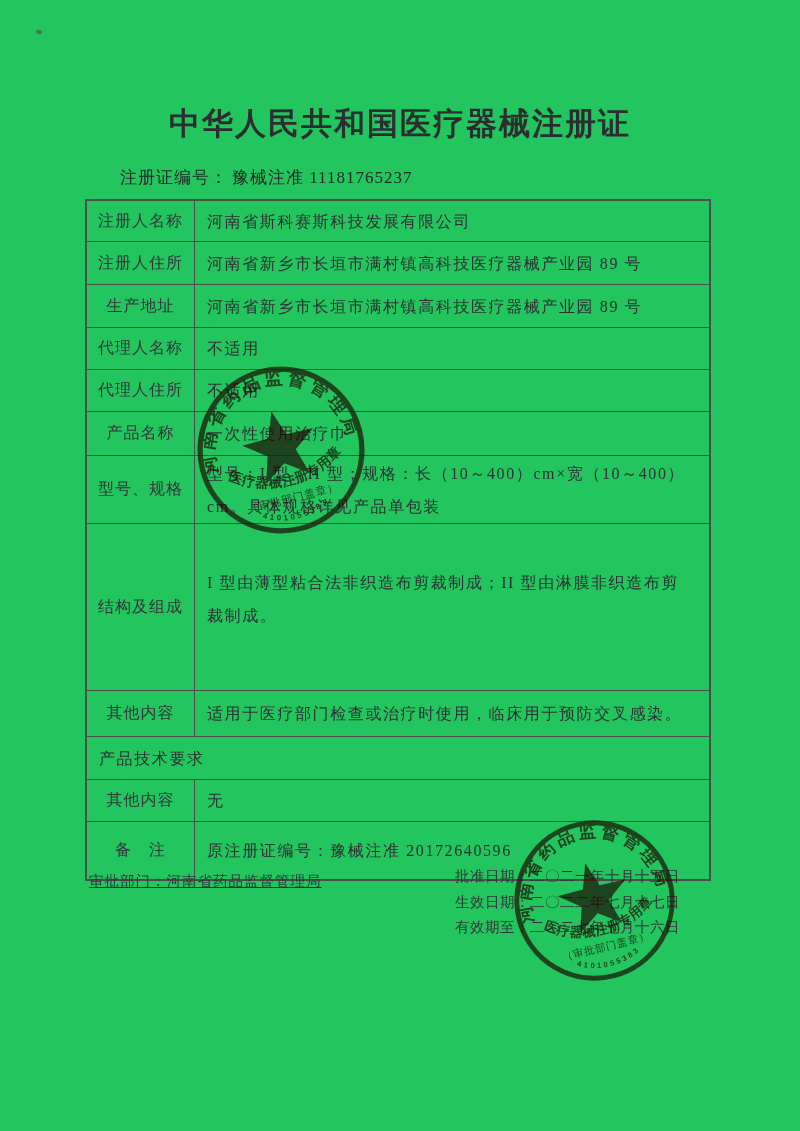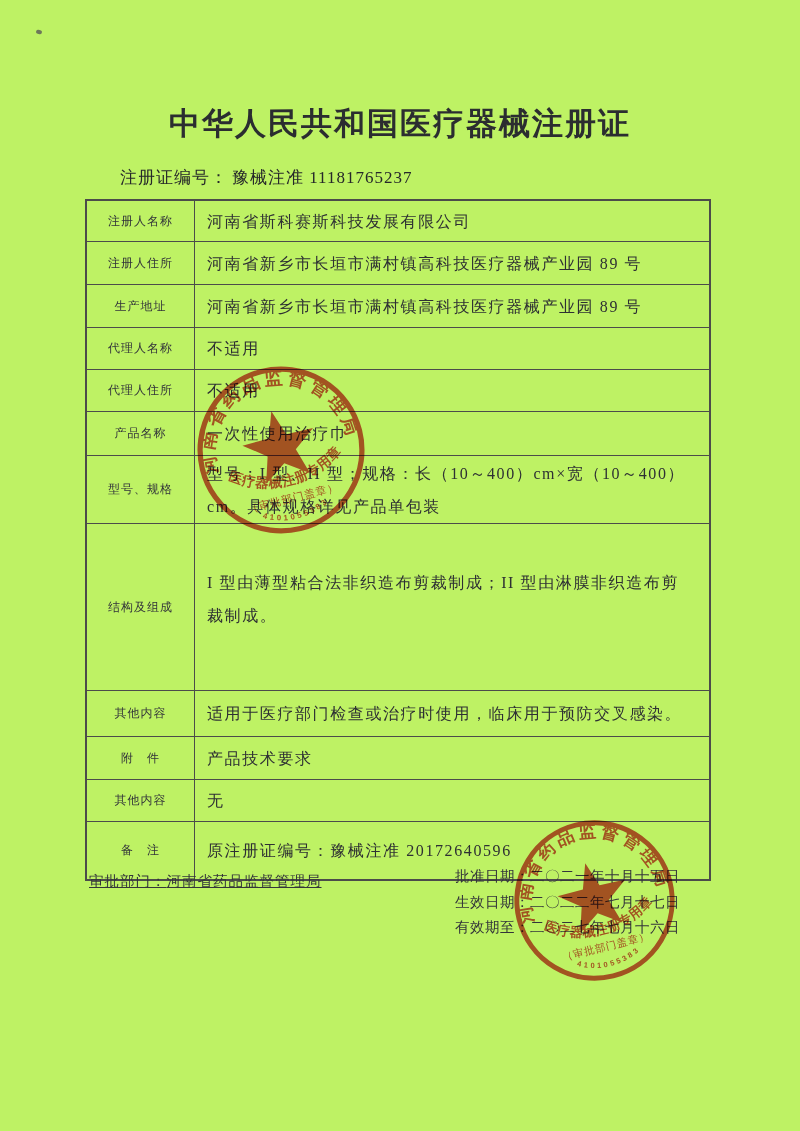--- a/index.html
+++ b/index.html
@@ -1,38 +1,38 @@
 <!DOCTYPE html>
 <html><head>
 <meta charset="utf-8">
 <style>
   html,body{margin:0;padding:0;background:#ffffff;}
   .page{
     position:relative;width:800px;height:1131px;overflow:hidden;
-    background:#bef264;color:#26282a;
+    background:#22c55e;color:#26282a;
     font-family:"Liberation Serif","DejaVu Serif",serif;
   }
   .speck{position:absolute;left:36px;top:30px;width:6px;height:4px;background:#5a5a58;border-radius:2px;transform:rotate(12deg);opacity:.8;}
   .title{
     position:absolute;top:103px;left:0;width:100%;text-align:center;
     font-size:31px;font-weight:bold;letter-spacing:2px;color:#2b2d30;
   }
   .certno{position:absolute;top:166px;left:120px;font-size:17px;letter-spacing:1px;}
   .certno .num{padding-left:4px;}
   .cert-table{
     position:absolute;top:199px;left:85px;width:626px;
     border:2px solid #4c4c4a;box-sizing:border-box;background:transparent;
   }
   .trow{display:flex;box-sizing:border-box;}
   .trow + .trow{border-top:1px solid #4c4c4a;}
   .cl{
     flex:0 0 108px;width:108px;box-sizing:border-box;
     border-right:1px solid #4c4c4a;
     display:flex;align-items:center;justify-content:center;
-    font-size:12px;letter-spacing:1px;text-align:center;color:#33353a;
+    font-size:16px;letter-spacing:1px;text-align:center;color:#33353a;
   }
   .cv{
     flex:1;display:flex;align-items:center;
     padding:20px 12px;box-sizing:border-box;
     font-size:16px;letter-spacing:1.6px;line-height:33px;
     white-space:pre-wrap;color:#2e3033;
   }
   .dept{position:absolute;top:872px;left:89px;font-size:14.5px;letter-spacing:1px;color:#33353a;text-decoration:underline;}
   .dates{position:absolute;top:864px;left:455px;font-size:14.5px;letter-spacing:.5px;line-height:25.5px;color:#33353a;}
   .dates .dline{white-space:nowrap;}
@@ -87,21 +87,20 @@
     <div class="trow" style="height:167px">
       <div class="cl">结构及组成</div>
       <div class="cv" style="align-items:flex-start;padding-top:42px;">I 型由薄型粘合法非织造布剪裁制成；II 型由淋膜非织造布剪
 裁制成。</div>
     </div>
     <div class="trow" style="height:46px">
       <div class="cl">其他内容</div>
       <div class="cv">适用于医疗部门检查或治疗时使用，临床用于预防交叉感染。</div>
     </div>
     <div class="trow" style="height:43px">
-      <div class="cl">附　件</div>
       <div class="cv">产品技术要求</div>
     </div>
     <div class="trow" style="height:42px">
       <div class="cl">其他内容</div>
       <div class="cv">无</div>
     </div>
     <div class="trow" style="height:58px">
       <div class="cl">备　注</div>
       <div class="cv">原注册证编号：豫械注准 20172640596</div>
     </div>

